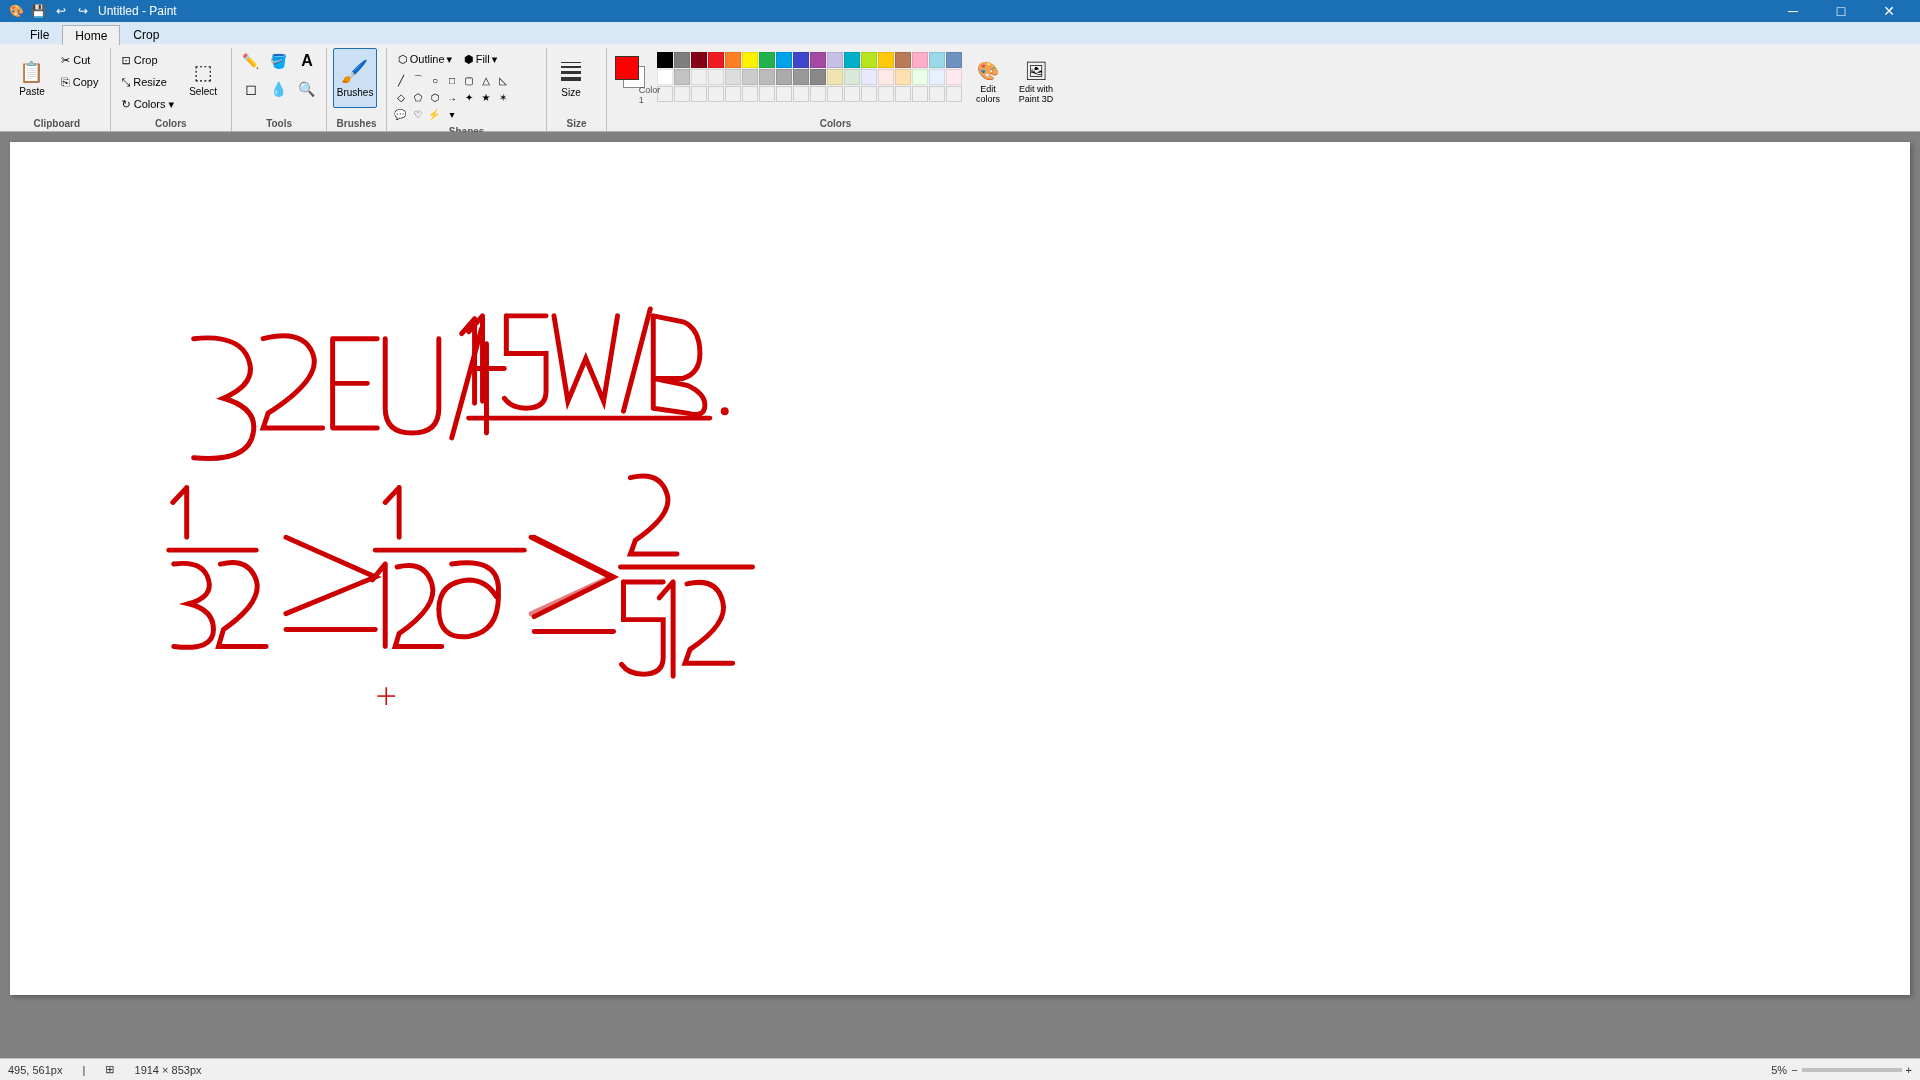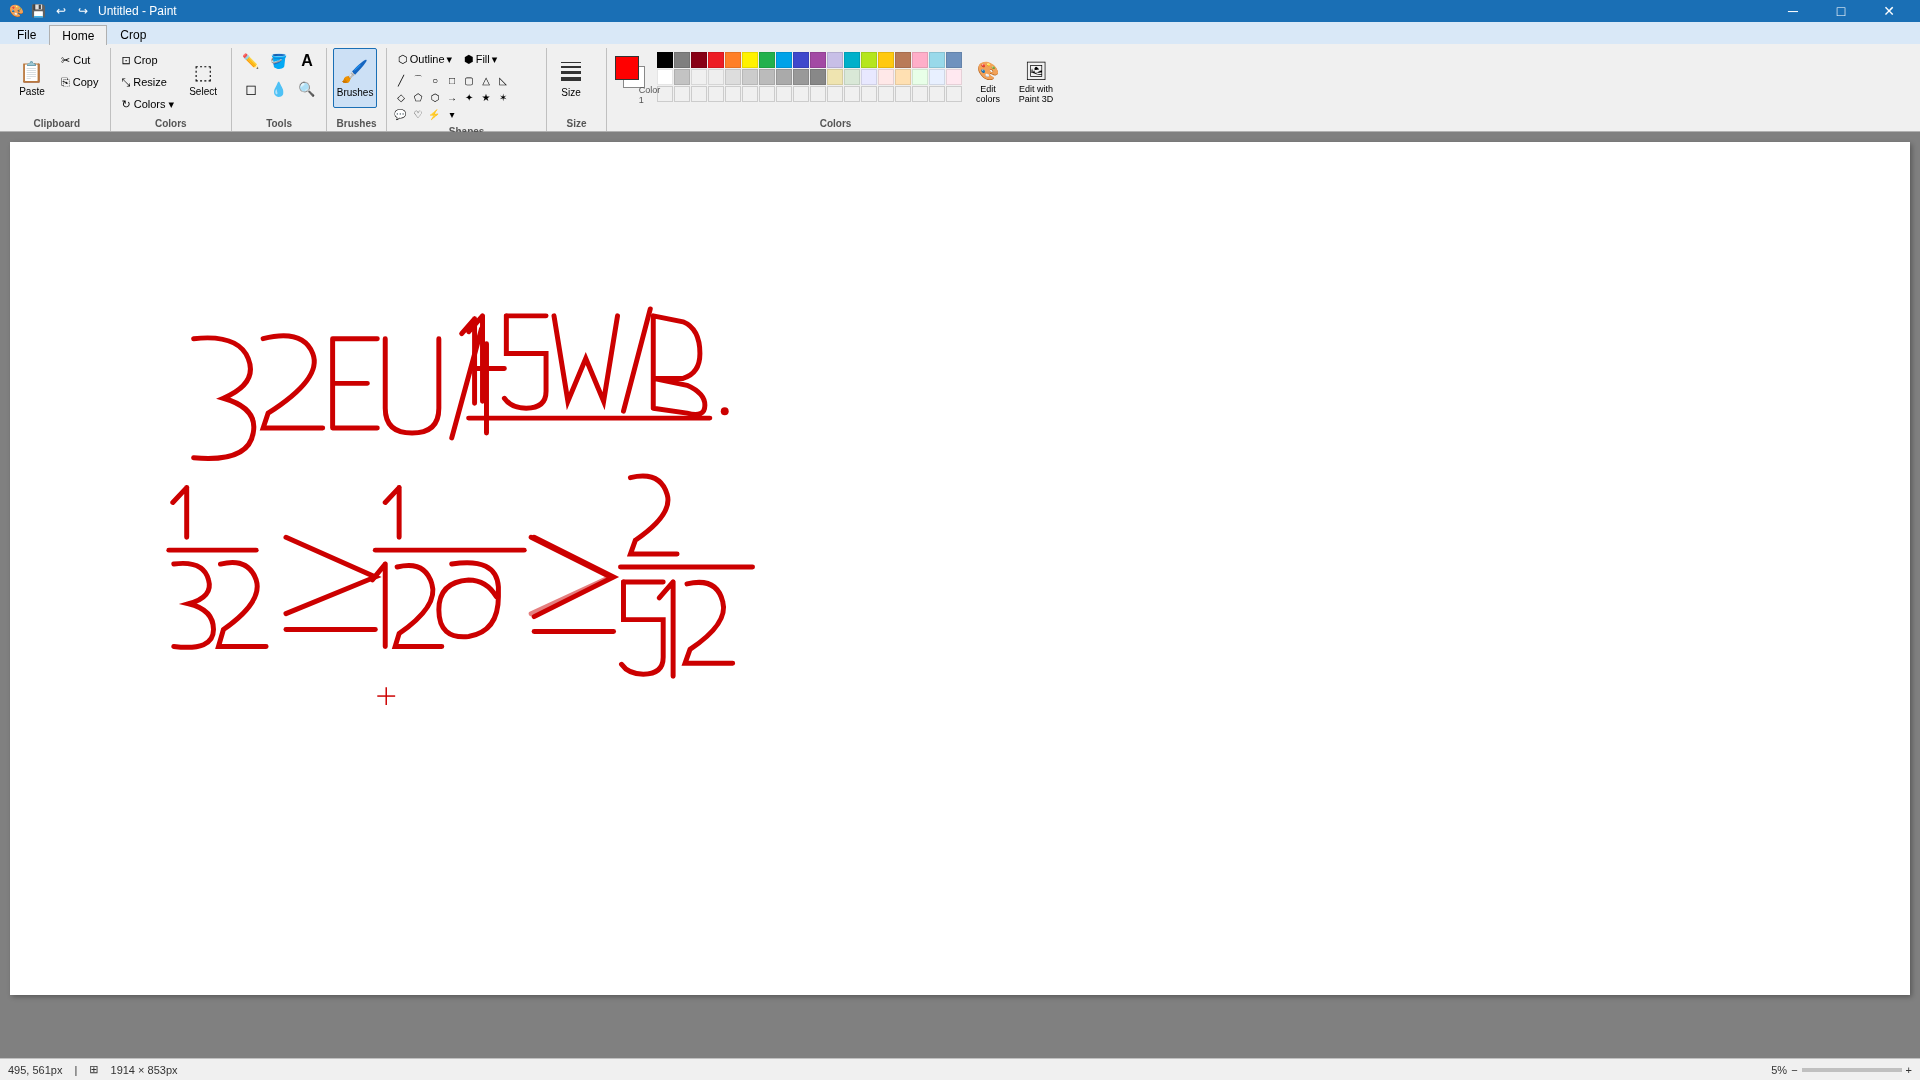--- a/index.html
+++ b/index.html
@@ -19,21 +19,21 @@
     .title-bar-left { display: flex; align-items: center; gap: 6px; }
     .title-bar-controls { display: flex; gap: 2px; }
     .title-btn { width: 46px; height: 22px; background: transparent; border: none; color: white; font-size: 14px; cursor: pointer; display: flex; align-items: center; justify-content: center; }
 
     
     .ribbon-tabs {
       height: 22px;
       background: #d9e8f7;
       display: flex;
       align-items: flex-end;
-      padding-left: 4px;
+      padding-left: 17px;
     }
     .ribbon-tab {
       padding: 3px 12px;
       font-size: 12px;
       cursor: pointer;
       border: 1px solid transparent;
       border-bottom: none;
       background: transparent;
       height: 20px;
       display: flex; align-items: center;
@@ -189,21 +189,21 @@
       height: 22px;
       background: #f0f0f0;
       border-top: 1px solid #c0c0c0;
       display: flex;
       align-items: center;
       justify-content: space-between;
       padding: 0 8px;
       font-size: 11px;
       color: #333;
     }
-    .status-left { display: flex; align-items: center; gap: 12px; }
+    .status-left { display: flex; align-items: center; gap: 20px; }
     .status-right { display: flex; align-items: center; gap: 8px; }
     .zoom-control { display: flex; align-items: center; gap: 4px; }
     .zoom-slider { width: 100px; height: 4px; background: #c0c0c0; cursor: pointer; }
 
     
     .drawing-svg {
       position: absolute;
       top: 0; left: 0;
       width: 100%;
       height: 100%;

